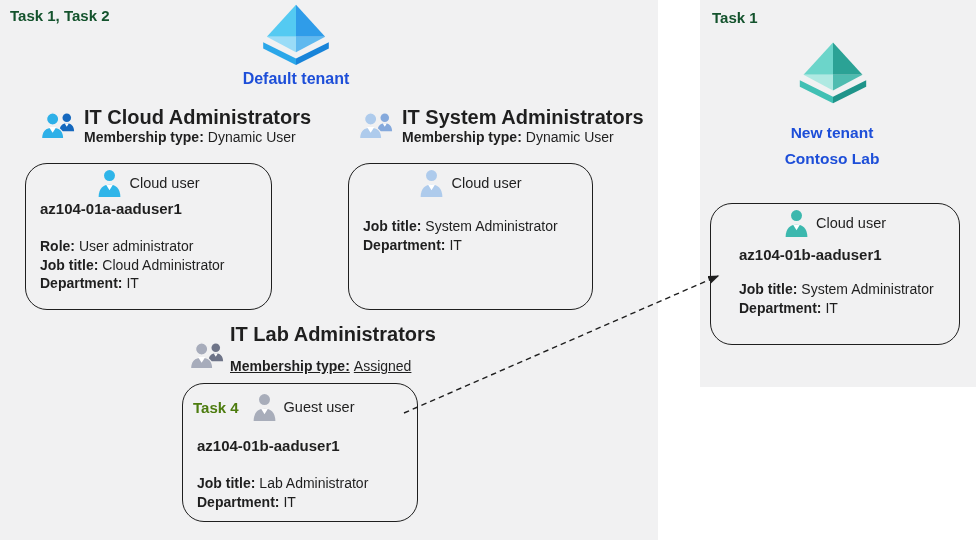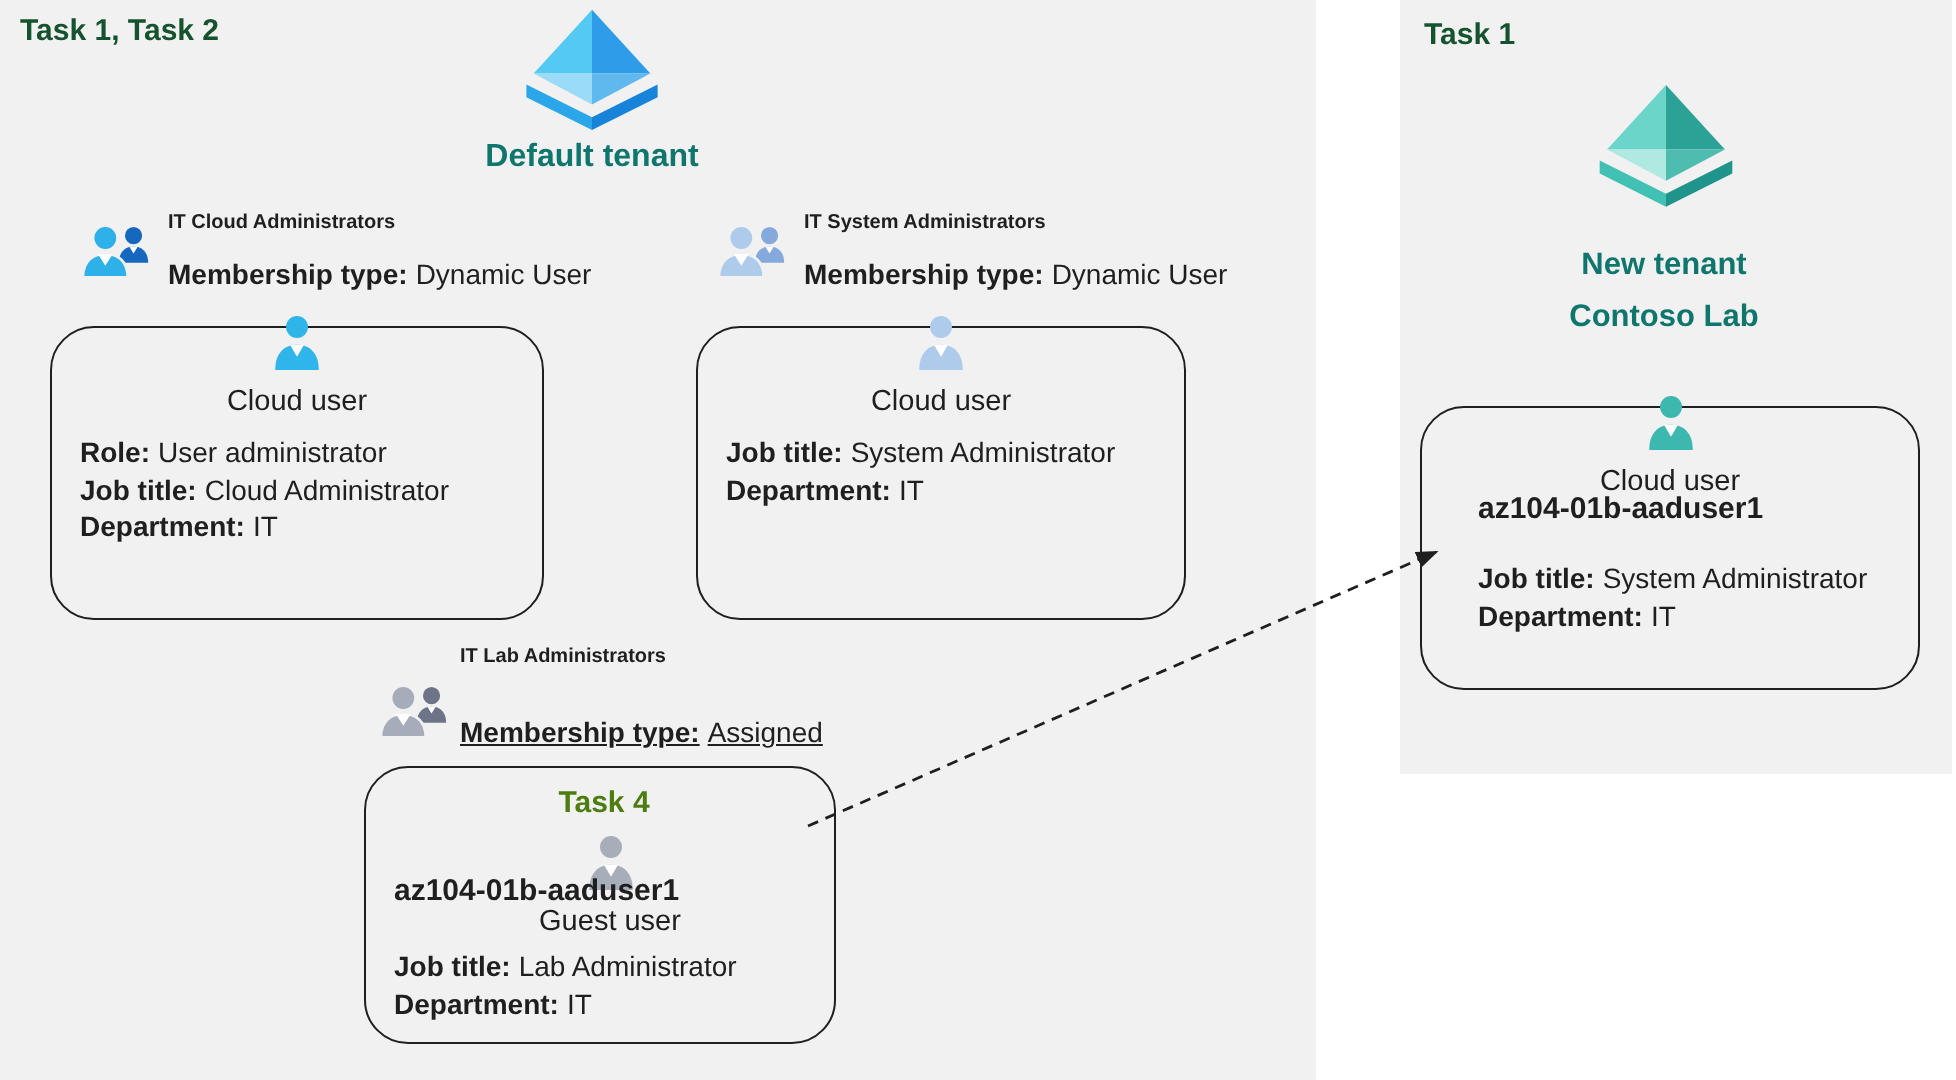--- a/index.html
+++ b/index.html
@@ -4,29 +4,29 @@
 <style>
   html,body{margin:0;padding:0;}
   body{
     width:978px;height:540px;position:relative;background:#ffffff;
     font-family:"Liberation Sans", sans-serif;color:#1f1f1f;overflow:hidden;
   }
   .panel{position:absolute;background:#f1f1f2;}
   .panel-left{left:0;top:0;width:658px;height:540px;}
   .panel-right{left:700px;top:0;width:276px;height:387px;}
   .task-label{position:absolute;font-weight:700;font-size:15px;color:#14532d;white-space:nowrap;}
-  .tenant-name{position:absolute;font-weight:700;font-size:16px;color:#0f766e;text-align:center;white-space:nowrap;}
-  .group-title{position:absolute;font-weight:700;font-size:10px;white-space:nowrap;}
+  .tenant-name{position:absolute;font-weight:700;font-size:16px;color:#1d4ed8;text-align:center;white-space:nowrap;}
+  .group-title{position:absolute;font-weight:700;font-size:20px;white-space:nowrap;}
   .group-line{position:absolute;font-size:14px;white-space:nowrap;}
   .lbl{font-weight:700;margin-right:4px;}
   .card{
     position:absolute;border:1.5px solid #1f1f1f;border-radius:22px;
     box-sizing:border-box;background:transparent;
   }
-  .card-head{display:flex;align-items:center;justify-content:center;gap:7px;margin-top:5px;height:28px;flex-direction:column;}
+  .card-head{display:flex;align-items:center;justify-content:center;gap:7px;margin-top:5px;height:28px;}
   .card-head.left-align{justify-content:flex-start;padding-left:10px;}
   .user-type{font-size:14.5px;white-space:nowrap;}
   .task-inline{font-weight:700;font-size:15px;color:#4d7c0f;margin-right:6px;white-space:nowrap;}
   .person-svg{width:25px;height:29px;flex:0 0 auto;}
   .group-svg{position:absolute;width:37px;height:32px;}
   .tenant-svg{position:absolute;}
   .username{font-weight:700;font-size:15px;margin:3px 0 0 14px;white-space:nowrap;}
   .details{font-size:14px;line-height:18.5px;margin:20px 0 0 14px;white-space:nowrap;}
   .card4 .username{margin:9px 0 0 28px;}
   .card4 .details{margin:17px 0 0 28px;}
@@ -89,20 +89,21 @@
   <span class="lbl">Membership type:</span><span>Dynamic User</span>
 </div>
 
 <div class="card" style="left:25px;top:163px;width:247px;height:147px;">
   <div class="card-head">
     <svg class="person-svg" style="color:#2FB5E9;">
         <use href="#icon-person"></use>
       </svg>
     <span class="user-type">Cloud user</span>
   </div>
+  <div class="username">az104-01a-aaduser1</div>
   <div class="details">
     <div><span class="lbl">Role:</span><span>User administrator</span></div>
     <div><span class="lbl">Job title:</span><span>Cloud Administrator</span></div>
     <div><span class="lbl">Department:</span><span>IT</span></div>
   </div>
 </div>
 
 <div class="card" style="left:348px;top:163px;width:245px;height:147px;">
   <div class="card-head">
     <svg class="person-svg" style="color:#AECBEC;">

